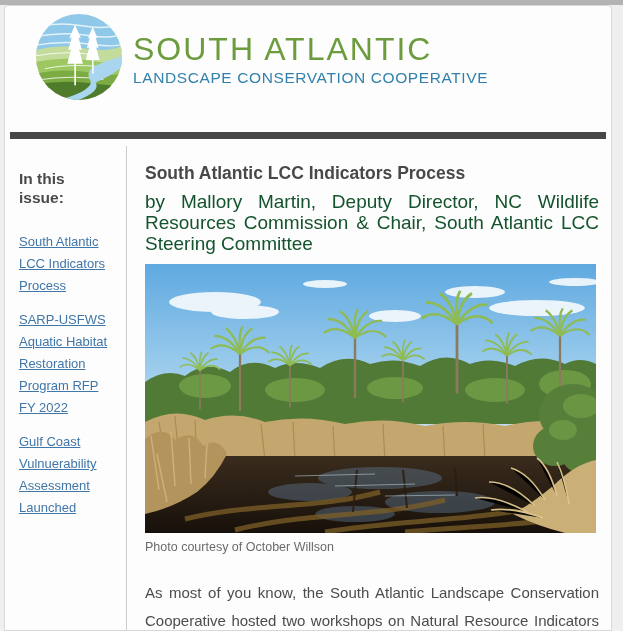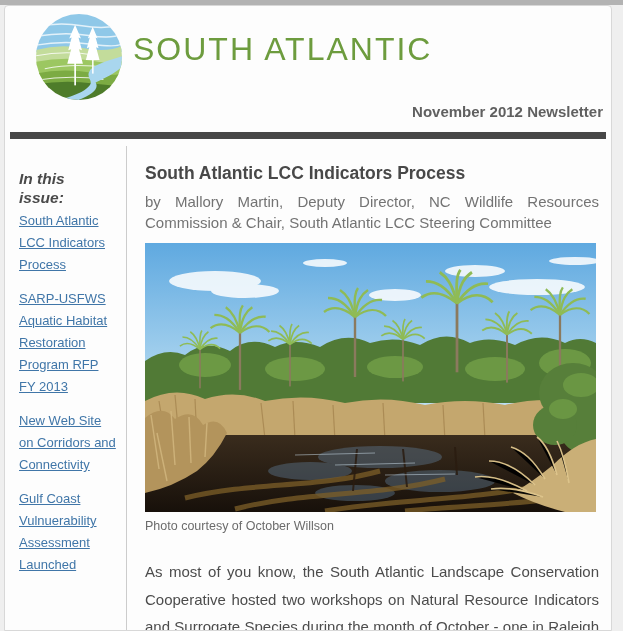--- a/index.html
+++ b/index.html
@@ -12,27 +12,27 @@
   .logo{position:absolute;left:30px;top:7px;width:88px;height:88px;cursor:pointer;}
   .wordmark{position:absolute;left:128px;top:26px;}
   .wm-title{font-size:32px;letter-spacing:2px;color:#6d9c3e;font-weight:400;line-height:34px;}
   .wm-sub{font-size:15.5px;letter-spacing:.6px;color:#3181ac;font-weight:400;margin-top:3px;}
   .issue-date{position:absolute;right:8px;top:97px;font-size:15px;font-weight:bold;color:#606060;}
   .bar{position:absolute;left:5px;right:5px;top:126px;height:7px;background:#474747;}
   
   .content{position:absolute;left:0;top:140px;right:0;bottom:0;display:flex;}
   .sidebar{width:122px;border-right:1px solid #cccccc;box-sizing:border-box;
     padding:23px 8px 0 14px;flex:none;}
-  .sb-heading{font-size:15.5px;font-weight:bold;font-style:italic;color:#4a4a4a;line-height:19px;
-    width:70px;margin-bottom:3px;}
+  .sb-heading{font-size:15.5px;font-weight:bold;color:#4a4a4a;line-height:19px;
+    width:70px;margin-bottom:24px;}
   .sb-link{display:block;font-size:13px;line-height:22px;color:#4076a8;text-decoration:underline;
     margin-bottom:12px;cursor:pointer;}
   .main{flex:1;padding:17px 12px 0 18px;box-sizing:border-box;}
   .article-title{font-size:17.5px;font-weight:bold;color:#484848;margin:0 0 7px 0;}
-  .byline{font-size:15px;color:#737373;line-height:21px;text-align:justify;max-width:462px;margin:0 0 10px 0;}
+  .byline{font-size:19px;color:#14532d;line-height:21px;text-align:justify;max-width:462px;margin:0 0 10px 0;}
   .photo{display:block;width:451px;height:269px;background:#7ebde4;}
   .caption{font-size:12.5px;color:#6b6b6b;margin-top:7px;}
   .body-text{font-size:15px;color:#4c4c4c;line-height:27.5px;text-align:justify;max-width:463px;margin-top:25px;}
 </style>
 </head>
 <body>
 
 <div class="topstrip"></div>
 
 <div class="card">
@@ -62,33 +62,32 @@
           <rect x="40.2" y="30" width="1.7" height="44"></rect>
           <path d="M41,12 L47,26 L44.5,25 L48,38 L45,37 L49,52 L33,52 L37,37 L34,38 L37.5,25 L35,26 Z"></path>
           <rect x="58.4" y="28" width="1.5" height="34"></rect>
           <path d="M59,14 L64,26 L62,25 L65,36 L62.5,35 L66,48 L52,48 L55.5,35 L53,36 L56,25 L54,26 Z"></path>
         </g>
       </g>
     </svg>
 
     <div class="wordmark">
       <div class="wm-title">SOUTH ATLANTIC</div>
+      <div class="wm-sub">LANDSCAPE CONSERVATION COOPERATIVE</div>
     </div>
 
-    <div class="issue-date">November 2012 Newsletter</div>
     <div class="bar"></div>
   </div>
 
   <div class="content">
 
     <aside class="sidebar">
       <div class="sb-heading">In this issue:</div>
       <a class="sb-link">South Atlantic LCC Indicators Process</a>
-      <a class="sb-link">SARP-USFWS Aquatic Habitat Restoration Program RFP FY 2013</a>
-      <a class="sb-link">New Web Site on Corridors and Connectivity</a>
+      <a class="sb-link">SARP-USFWS Aquatic Habitat Restoration Program RFP FY 2022</a>
       <a class="sb-link">Gulf Coast Vulnuerability Assessment Launched</a>
 
     </aside>
 
     <div class="main">
       <h1 class="article-title">South Atlantic LCC Indicators Process</h1>
       <p class="byline">by Mallory Martin, Deputy Director, NC Wildlife Resources Commission &amp; Chair, South Atlantic LCC Steering Committee</p>
 
       <svg class="photo" viewBox="0 0 451 269" preserveAspectRatio="none">
         <defs>

